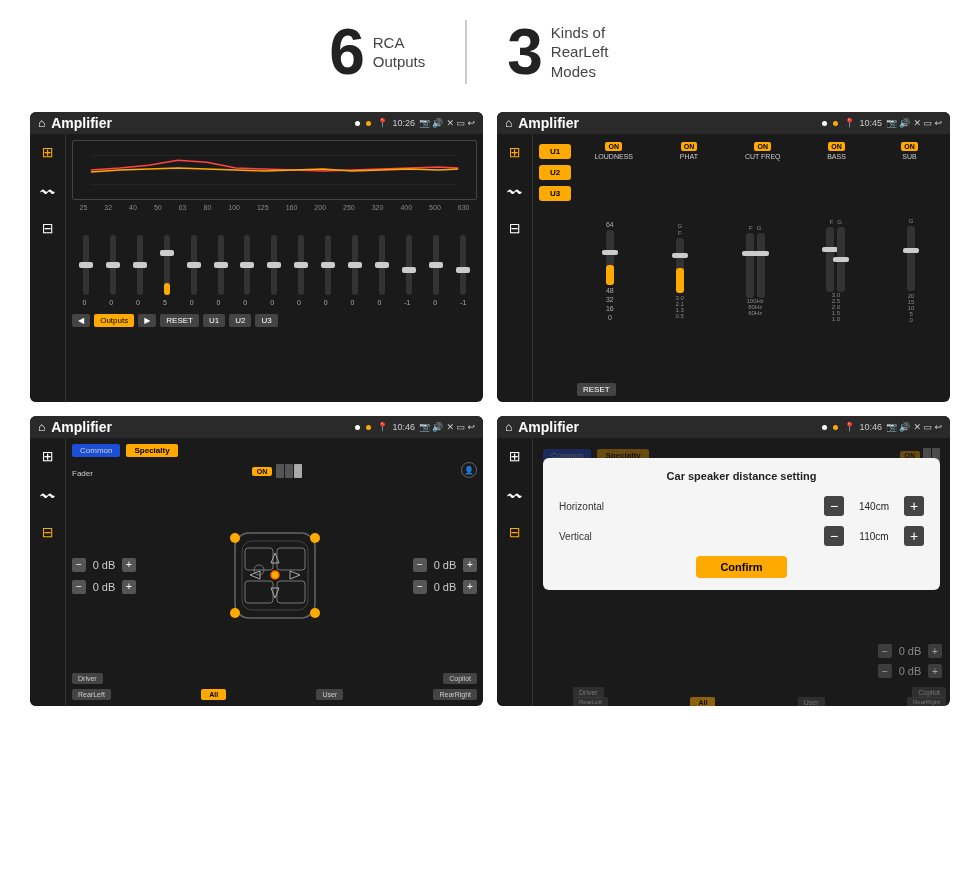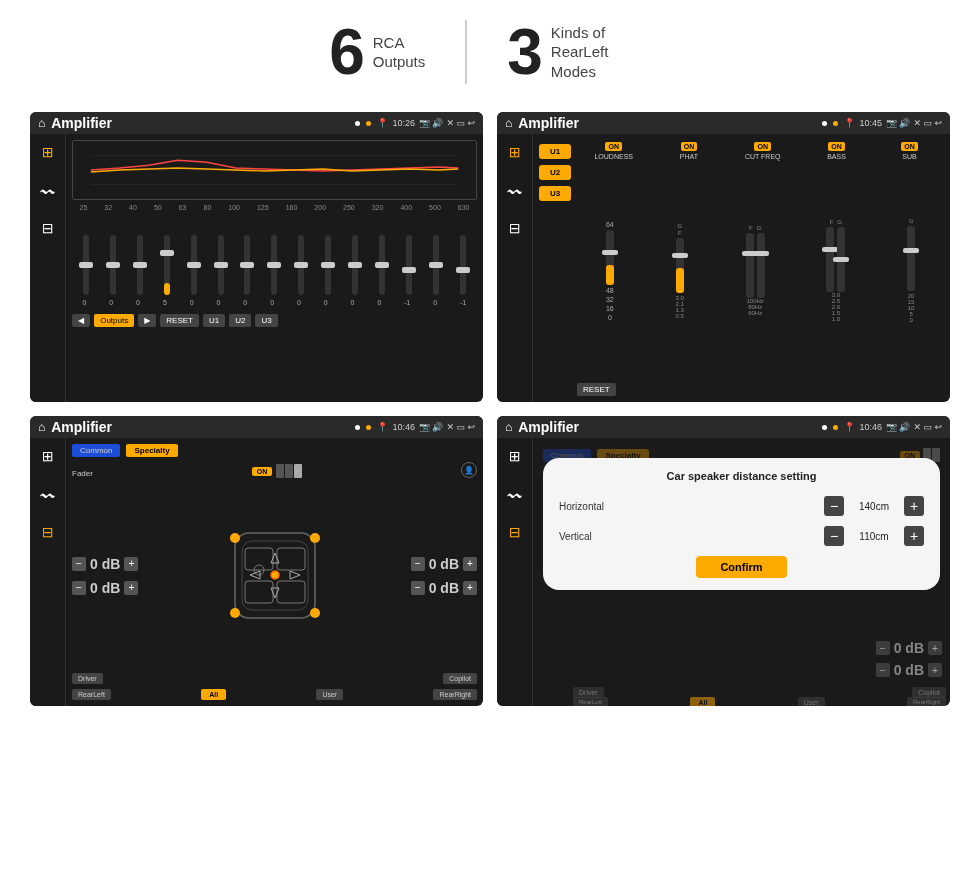--- a/index.html
+++ b/index.html
@@ -407,24 +407,23 @@
       border-radius: 2px;
       display: flex;
       align-items: center;
       justify-content: center;
       font-size: 10px;
       cursor: pointer;
     }
 
     .db-value {
       color: #cccccc;
-      font-size: 14px;
+      font-size: 11px;
       min-width: 28px;
       text-align: center;
-      font-weight: bold;
     }
 
     .fader-btns-row {
       display: flex;
       justify-content: space-between;
       gap: 3px;
     }
 
     .fader-btn {
       background: #444;
@@ -466,21 +465,21 @@
       padding: 6px;
       position: relative;
     }
 
     .dist-overlay {
       position: absolute;
       top: 20px;
       left: 10px;
       right: 10px;
       background: #f5f5f5;
-      border-radius: 16px;
+      border-radius: 6px;
       padding: 12px 16px;
       z-index: 10;
     }
 
     .dist-overlay-title {
       font-size: 11px;
       font-weight: bold;
       color: #222;
       text-align: center;
       margin-bottom: 14px;

